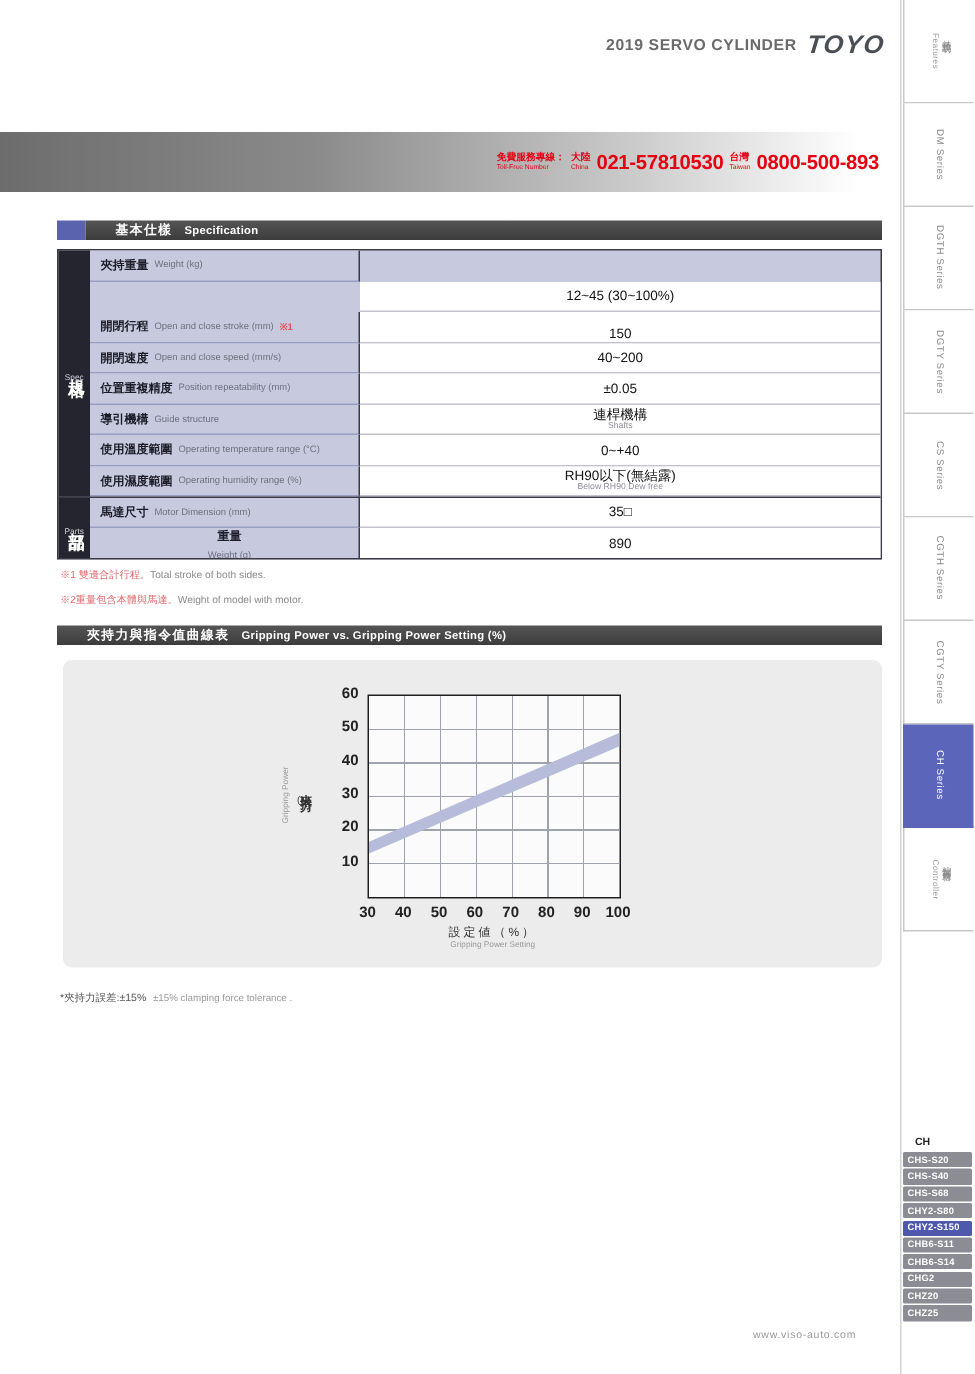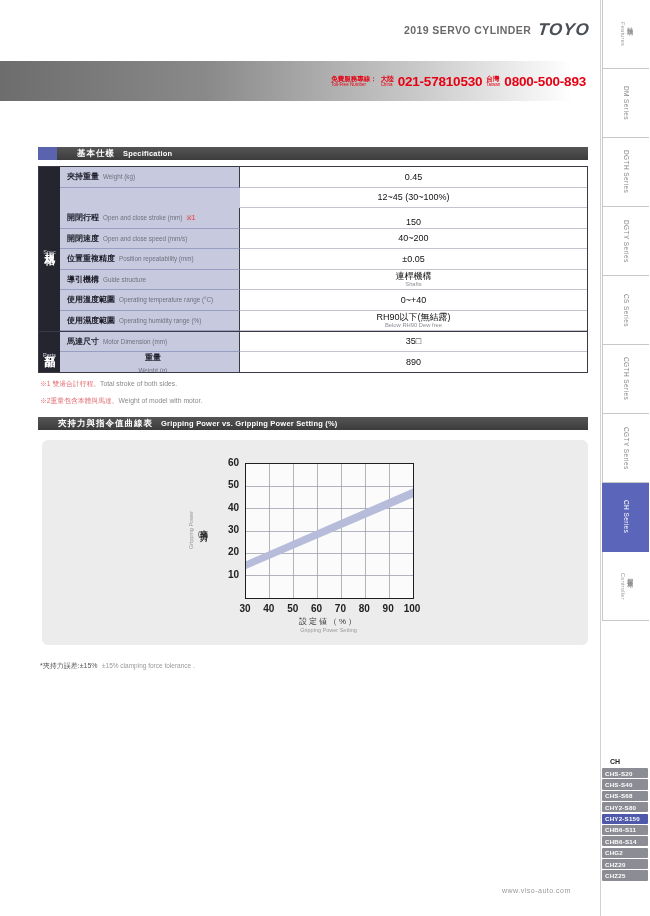--- a/index.html
+++ b/index.html
@@ -5,21 +5,21 @@
   html,body{margin:0;padding:0;background:#fff;}
   .page{position:relative;width:650px;height:916px;background:#fff;overflow:hidden;
         font-family:"Liberation Sans",sans-serif;}
 
   
   .brand{position:absolute;top:20px;right:60px;display:flex;align-items:center;gap:7px;}
   .brand-title{font-size:10.5px;font-weight:600;color:#6a6a6a;letter-spacing:.4px;}
   .brand-logo{font-size:17px;font-weight:800;font-style:italic;color:#4a4e55;letter-spacing:1px;transform:skewX(-6deg);}
 
   
-  .grad-bar{position:absolute;top:61px;left:0;width:596px;height:40px;
+  .grad-bar{position:absolute;top:88px;left:0;width:596px;height:40px;
             background:linear-gradient(to right,#6d6d6d 0%,#8a8a8a 35%,#c9c9c9 70%,#fff 96%);}
   .contact{position:absolute;right:10px;top:50%;transform:translateY(-50%);
            display:flex;align-items:center;gap:4px;color:#e60012;white-space:nowrap;}
   .c-stack{display:flex;flex-direction:column;align-items:flex-start;line-height:1.1;}
   .c-zh{font-size:6.5px;font-weight:bold;}
   .c-en{font-size:4.5px;transform-origin:left top;}
   .c-num{font-size:13.5px;font-weight:bold;letter-spacing:-.2px;}
 
   
   .sec-header{position:absolute;left:38px;width:550px;height:13px;display:flex;}
@@ -131,23 +131,20 @@
         <span class="g-zh">規格</span>
         <span class="g-en">Spec</span>
       </div>
       <div class="group-cell g-parts" style="grid-area: 9 / 1 / span 2;">
         <span class="g-zh">部品</span>
         <span class="g-en">Parts</span>
       </div>
       <div class="lab" style="grid-area: 1 / 2;">
         <span class="lab-zh">夾持重量</span>
         <span class="lab-en">Weight (kg)</span>
-      </div>
-      <div class="val" style="grid-area: 1 / 3;">
-        <span class="val-main">0.45</span>
       </div>
       <div class="lab" style="grid-area: 2 / 2; margin-top: 48px;">
         <span class="lab-zh">夾持力範圍</span>
         <span class="lab-en">Gripping force (N)</span>
       </div>
       <div class="val" style="grid-area: 2 / 3;">
         <span class="val-main">12~45 (30~100%)</span>
       </div>
       <div class="lab" style="grid-area: 3 / 2;">
         <span class="lab-zh">開閉行程</span>

